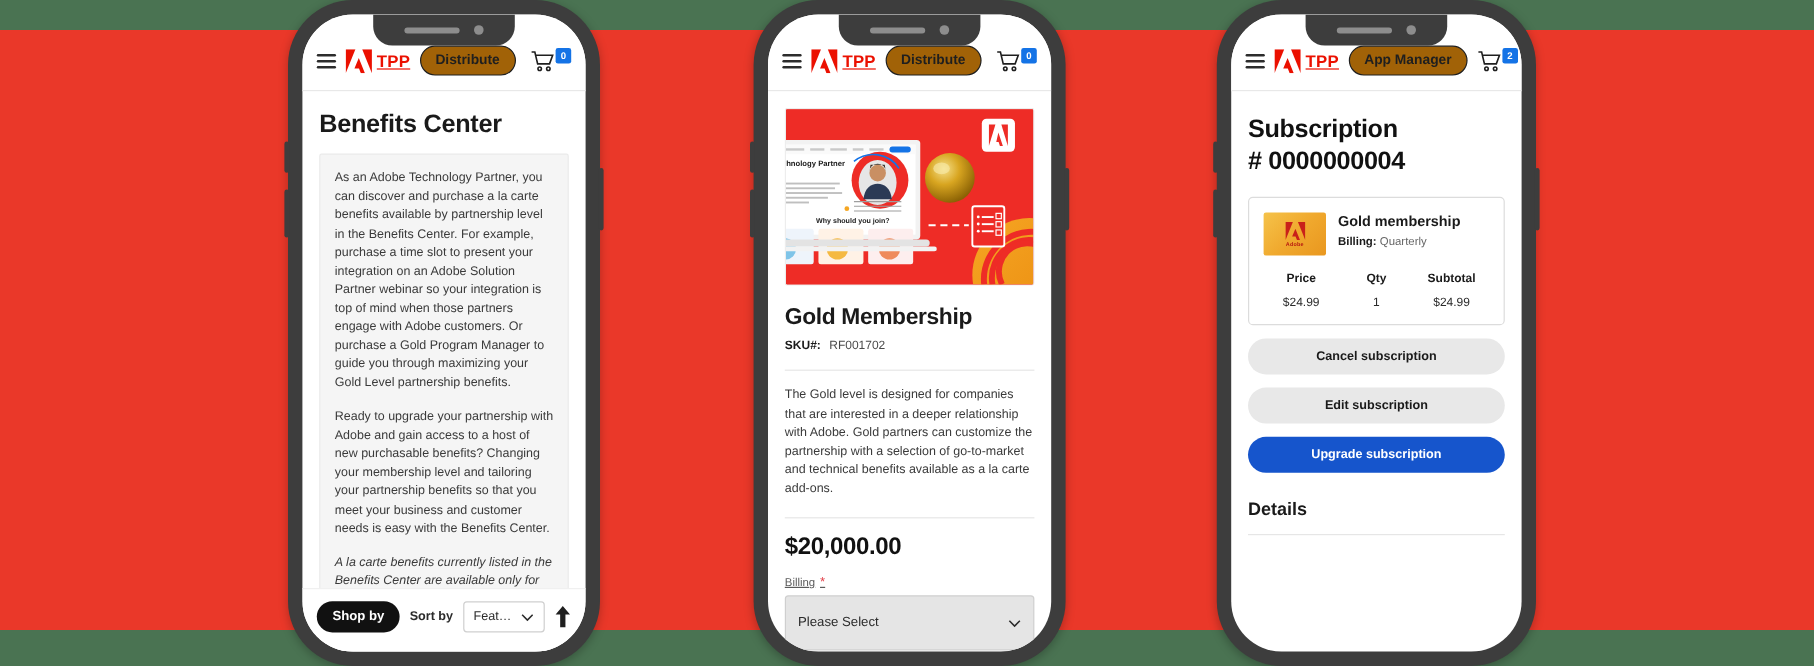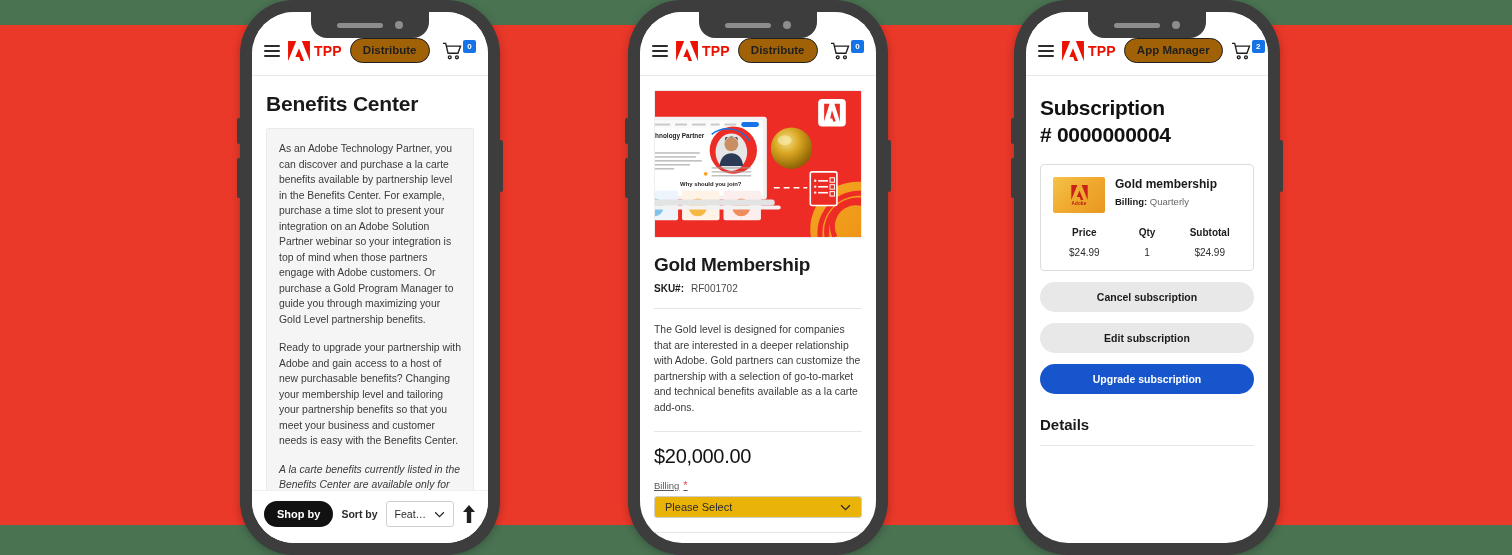--- a/index.html
+++ b/index.html
@@ -60,21 +60,21 @@
     padding: 0 12px; gap: 8px;
     border-bottom: 1px solid #e8e8e8;
     position: relative; z-index: 10;
     padding-top: 14px; height: 64px;
   }
   .hamburger { display: flex; flex-direction: column; gap: 3px; cursor: pointer; flex: 0 0 auto; }
   .hamburger span { display: block; width: 16px; height: 2px; background: #2c2c2c; border-radius: 1px; }
 
   .brand { display: flex; align-items: center; gap: 4px; flex: 0 0 auto; }
   .adobe-mark { width: 22px; height: 20px; display: block; }
-  .brand-text { font-size: 14px; font-weight: 700; color: #eb1000; letter-spacing: .2px; }
+  .brand-text { font-size: 14px; font-weight: 700; color: #eb1000; letter-spacing: .2px; text-decoration: underline; }
 
   .pill-btn {
     border: 1.6px solid #1f1f1f; border-radius: 20px;
     padding: 5px 12px; font-size: 11.5px; font-weight: 700; color: #1f1f1f;
     background: #a16207; white-space: nowrap; cursor: pointer;
     line-height: 1.1;
   }
 
   .cart-wrap { margin-left: auto; position: relative; display: flex; align-items: flex-start; }
   .cart-icon { width: 20px; height: 18px; display: block; }
@@ -133,26 +133,26 @@
 
   .prod-title {
     font-size: 19px; font-weight: 700; color: #1a1a1a;
     margin: 16px 0 7px; letter-spacing: -.3px;
   }
   .sku-row { font-size: 10px; color: #4a4a4a; margin-bottom: 14px; }
   .sku-row b { color: #1a1a1a; font-weight: 700; }
   .sku-row .v { margin-left: 7px; }
   .hr { height: 1px; background: #e6e6e6; margin: 0 0 13px; }
   .prod-desc { font-size: 10.4px; line-height: 15.5px; color: #3a3a3a; margin-bottom: 16px; }
-  .price { font-size: 20px; font-weight: 400; color: #111; margin: 0 0 12px; letter-spacing: -.3px; }
+  .price { font-size: 20px; font-weight: 700; color: #111; margin: 0 0 12px; letter-spacing: -.3px; }
   .field-label { font-size: 9.5px; color: #5a5a5a; margin-bottom: 5px; display: flex; align-items: center; gap: 4px; text-decoration: underline; }
   .req { color: #e34850; font-size: 11px; line-height: 1; }
   .select-lg {
-    border: 1px solid #cfcfcf; border-radius: 3px; background: #eab308;
-    font-size: 11px; color: #2b2b2b; padding: 4px 10px;
+    border: 1px solid #cfcfcf; border-radius: 3px; background: #e5e5e5;
+    font-size: 11px; color: #2b2b2b; padding: 16px 10px;
     display: flex; align-items: center; justify-content: space-between; cursor: pointer;
   }
 
   
   .account-select {
     border: 1px solid #c9c9c9; border-radius: 4px; background: #fff;
     font-size: 12px; font-weight: 700; color: #1a1a1a; padding: 11px 12px;
     display: flex; align-items: center; justify-content: space-between;
     cursor: pointer; margin-top: 16px;
   }

